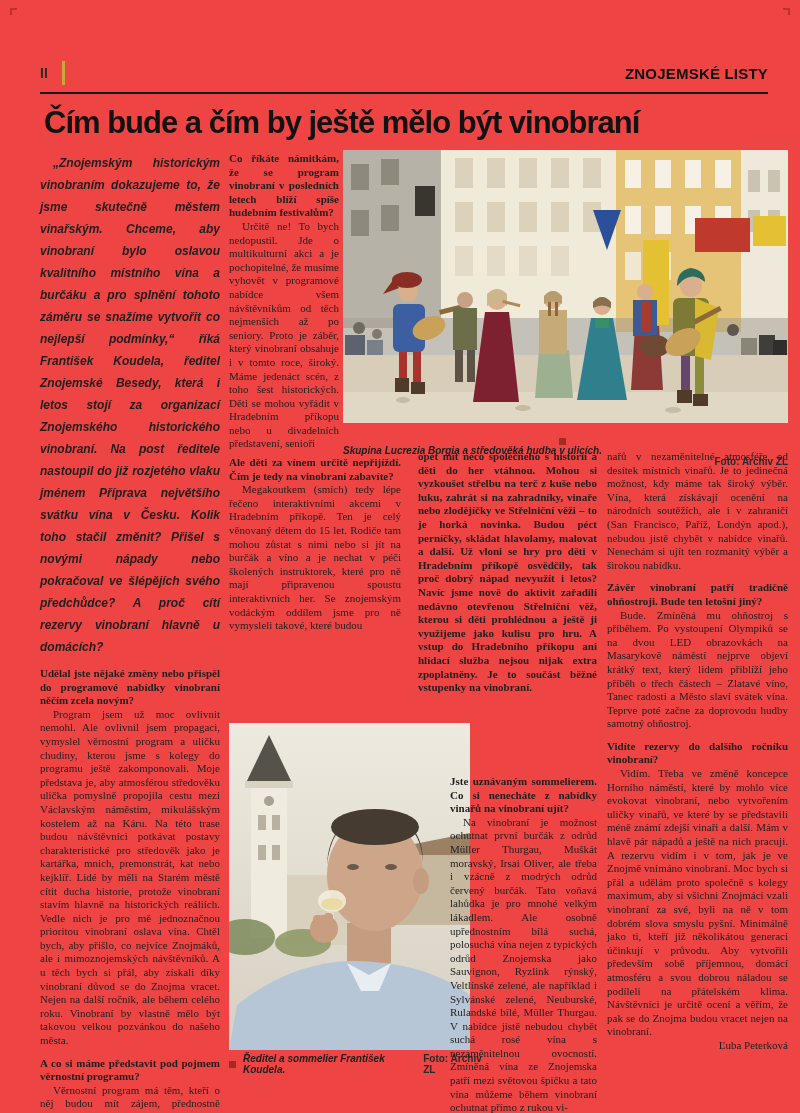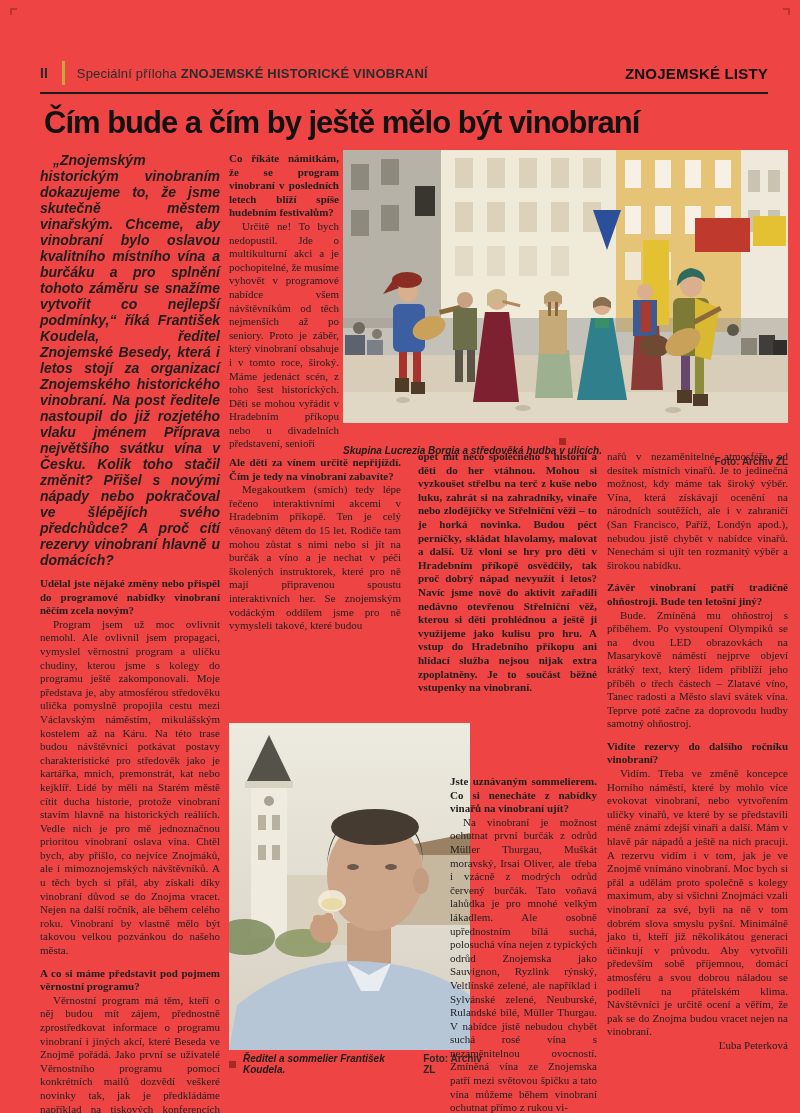--- a/index.html
+++ b/index.html
@@ -20,21 +20,21 @@
   .hdr .brand{margin-left:auto;font-weight:bold;font-size:15px;color:#101010;letter-spacing:.2px;}
   .blackrule{position:absolute;left:40px;top:92px;width:728px;height:2px;background:#1a1a1a;}
   
   .headline{position:absolute;left:38px;top:99px;width:740px;margin:6px;
             font-family:"Liberation Sans", sans-serif;font-weight:bold;font-size:31px;
             letter-spacing:-1px;color:#121212;white-space:nowrap;}
   
   .col{position:absolute;font-size:11px;line-height:13.6px;text-align:justify;}
   .col p{margin:0 0 0 0;}
   .intro{font-family:"Liberation Sans", sans-serif;font-weight:bold;font-style:italic;
-         font-size:14px;line-height:16px;text-indent:13px;}
+         font-size:12px;line-height:22px;text-indent:13px;}
   .q{font-weight:bold;margin-top:9px !important;}
   .a{text-indent:13px;}
   .a.cont{text-indent:0;}
   .col1{left:40px;top:152px;width:180px;}
   .col1 .intro{margin-bottom:2px;}
   .col2top{left:229px;top:152px;width:110px;}
   .col2top .q{margin-top:0 !important;}
   .col2bot{left:229px;top:447px;width:172px;}
   .col3{left:418px;top:450px;width:179px;font-weight:bold;}
   .col3b{left:450px;top:735px;width:147px;margin-top:40px;}
@@ -61,21 +61,20 @@
 <body>
 
 <div class="page">
 
   <div class="regmark tl"></div>
   <div class="regmark tr"></div>
 
   <div class="hdr">
     <span class="pg">II</span>
     <span class="golddiv" style="background:#c9a63c;"></span>
-    <span class="supp"><span>Speciální příloha</span>&nbsp;<b>ZNOJEMSKÉ HISTORICKÉ VINOBRANÍ</b></span>
     <span class="brand">ZNOJEMSKÉ LISTY</span>
   </div>
   <div class="blackrule"></div>
 
   <h1 class="headline">Čím bude a čím by ještě mělo být vinobraní</h1>
 
   <div class="col col1">
     <p class="intro">„Znojemským historickým vinobraním dokazujeme to, že jsme skutečně městem vinařským. Chceme, aby vinobraní bylo oslavou kvalitního místního vína a burčáku a pro splnění tohoto záměru se snažíme vytvořit co nejlepší podmínky,“ říká František Koudela, ředitel Znojemské Besedy, která i letos stojí za organizací Znojemského historického vinobraní. Na post ředitele nastoupil do již rozjetého vlaku jménem Příprava největšího svátku vína v Česku. Kolik toho stačil změnit? Přišel s novými nápady nebo pokračoval ve šlépějích svého předchůdce? A proč cítí rezervy vinobraní hlavně u domácích?</p>
     <p class="q">Udělal jste nějaké změny nebo přispěl do programové nabídky vinobraní něčím zcela novým?</p>
     <p class="a">Program jsem už moc ovlivnit nemohl. Ale ovlivnil jsem propagaci, vymyslel věrnostní program a uličku chudiny, kterou jsme s kolegy do programu ještě zakomponovali. Moje představa je, aby atmosférou středověku ulička pomyslně propojila cestu mezi Václavským náměstím, mikulášským kostelem až na Káru. Na této trase budou návštěvníci potkávat postavy charakteristické pro středověk jako je kartářka, mnich, premonstrát, kat nebo kejklíř. Lidé by měli na Starém městě cítit ducha historie, protože vinobraní stavím hlavně na historických reáliích. Vedle nich je pro mě jednoznačnou prioritou vinobraní oslava vína. Chtěl bych, aby přišlo, co nejvíce Znojmáků, ale i mimoznojemských návštěvníků. A u těch bych si přál, aby získali díky vinobraní důvod se do Znojma vracet. Nejen na další ročník, ale během celého roku. Vinobraní by vlastně mělo být takovou velkou pozvánkou do našeho města.</p>

